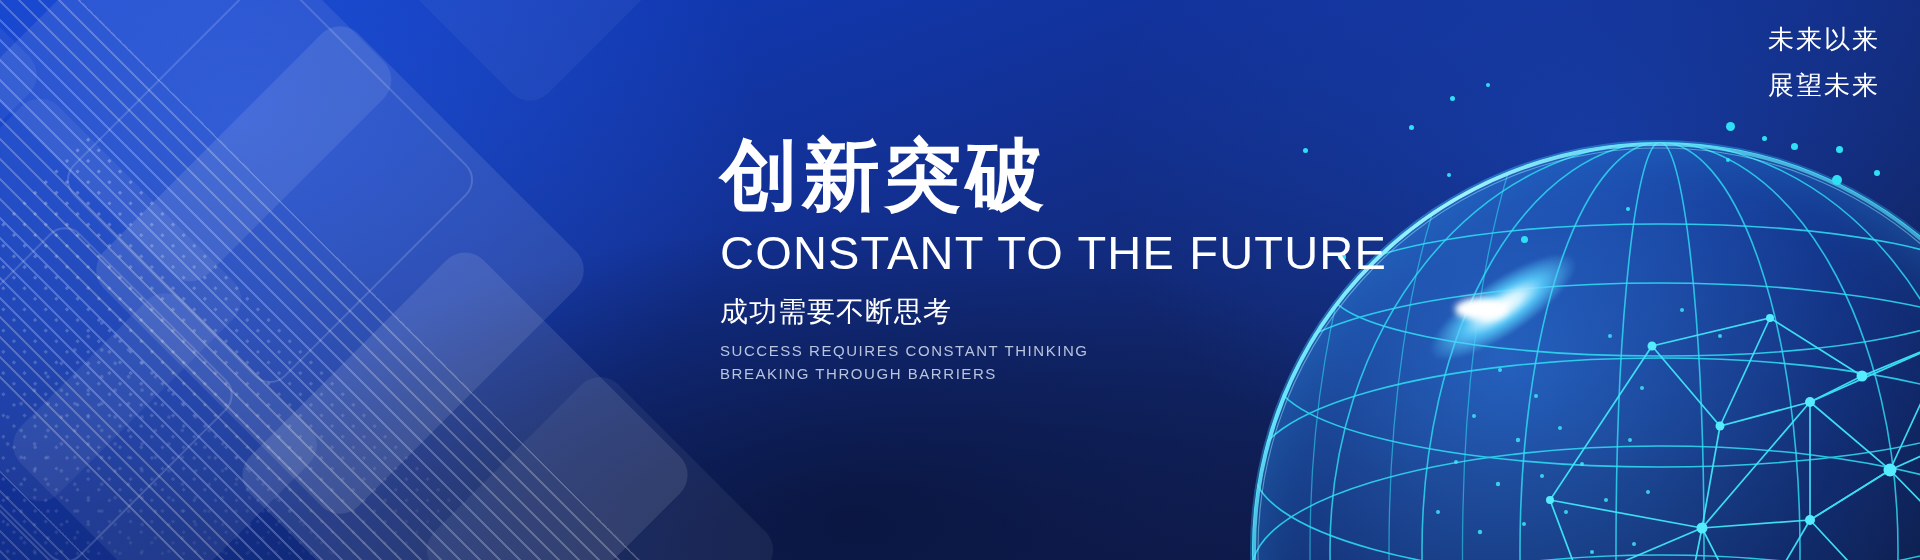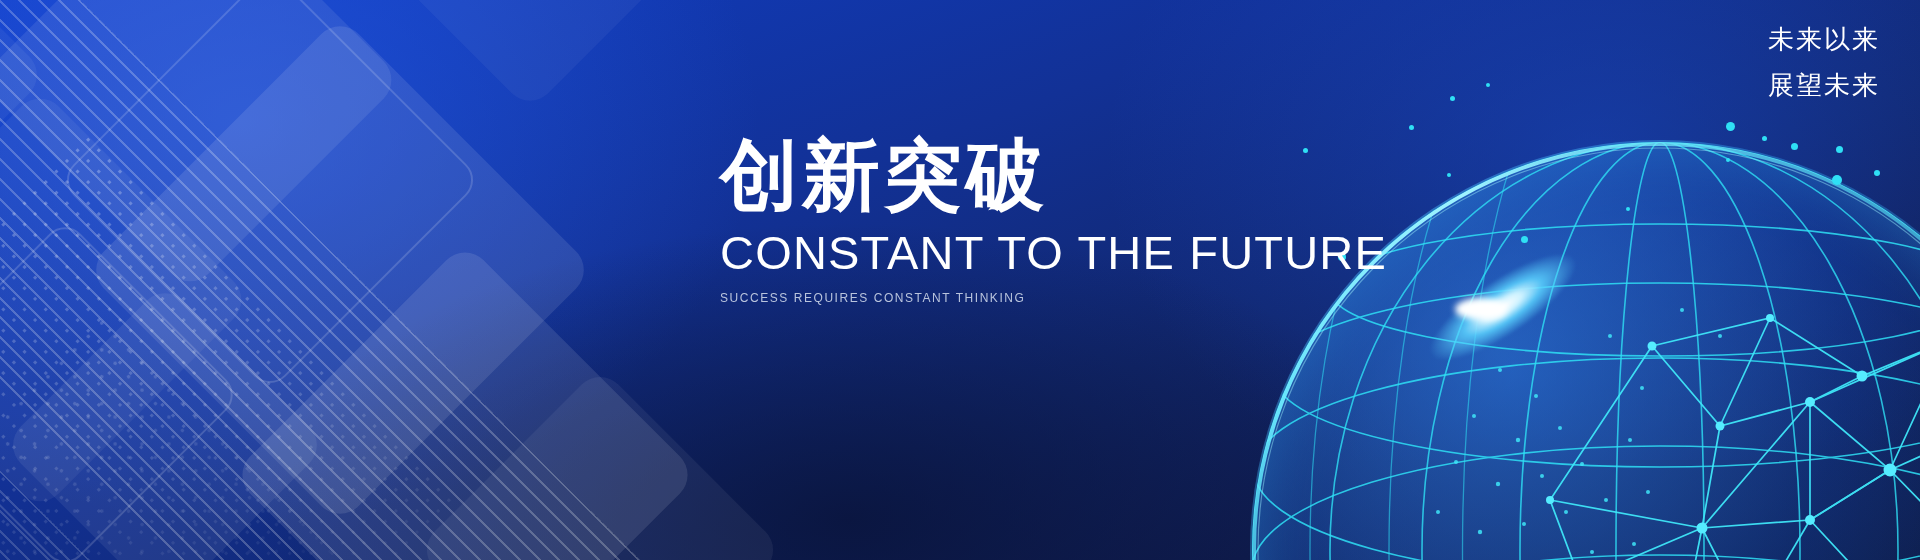--- a/index.html
+++ b/index.html
@@ -104,21 +104,21 @@
   #headline-en{
     font-size:47px;line-height:1.12;color:#ffffff;font-weight:400;
     letter-spacing:1.2px;margin:13px 0 0 0;white-space:nowrap;
   }
   .sub-cn{
     font-size:28px;line-height:1.33;color:#ffffff;font-weight:400;
     letter-spacing:1px;margin:0;white-space:nowrap;
   }
   #sub-cn-1{margin-top:13px;}
   .sub-en{
-    font-size:12px;line-height:1.55;color:#b9c4dd;font-weight:400;
+    font-size:15px;line-height:1.55;color:#b9c4dd;font-weight:400;
     letter-spacing:1.55px;margin:0;white-space:nowrap;
   }
   #sub-en-1{margin-top:9px;}
 
   #corner-slogan{
     position:absolute;right:28px;top:10px;text-align:right;
   }
   .corner-line{
     font-size:26px;line-height:1.32;color:#ffffff;font-weight:400;
     letter-spacing:2px;margin:12px;white-space:nowrap;
@@ -341,21 +341,23 @@
   <div class="dot" style="left:1836px;top:146px;width:7px;height:7px;"></div>
   <div class="dot" style="left:1832px;top:175px;width:10px;height:10px;"></div>
   <div class="dot" style="left:1874px;top:170px;width:6px;height:6px;"></div>
   <div class="dot" style="left:1726px;top:158px;width:4px;height:4px;"></div>
   <div class="dot" style="left:1450px;top:96px;width:5px;height:5px;"></div>
   <div class="dot" style="left:1486px;top:83px;width:4px;height:4px;"></div>
 
   <div id="copy">
     <p id="headline-cn">创新突破</p>
     <p id="headline-en">CONSTANT TO THE FUTURE</p>
+    <p class="sub-cn" id="sub-cn-1">成功需要不断思考</p>
     <p class="sub-en" id="sub-en-1">SUCCESS REQUIRES CONSTANT THINKING</p>
+    <p class="sub-en" id="sub-en-2">BREAKING THROUGH BARRIERS</p>
   </div>
 
   <div id="corner-slogan">
     <p class="corner-line">未来以来</p>
     <p class="corner-line">展望未来</p>
   </div>
 
 </div>
 
 </body></html>

